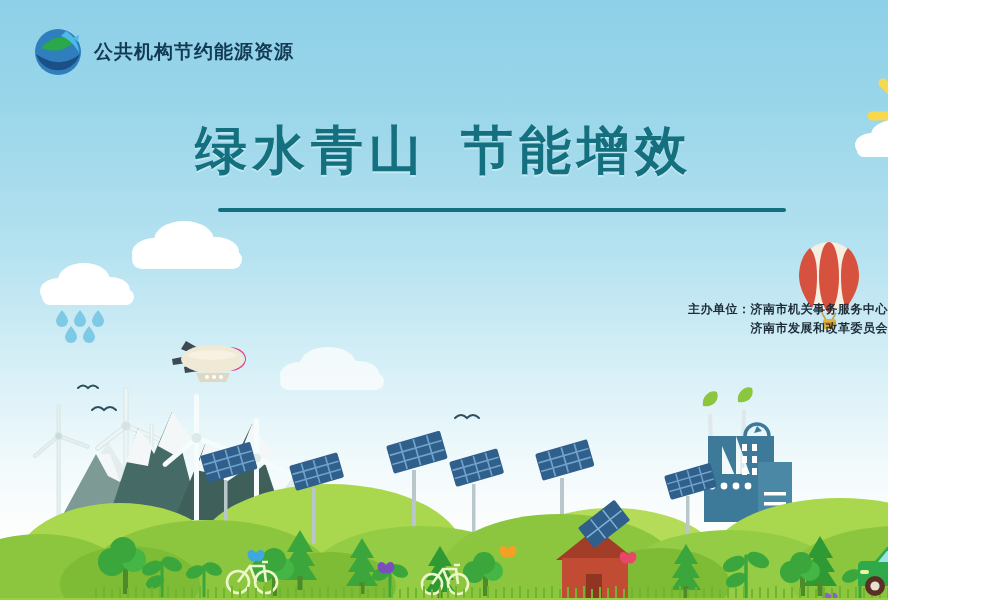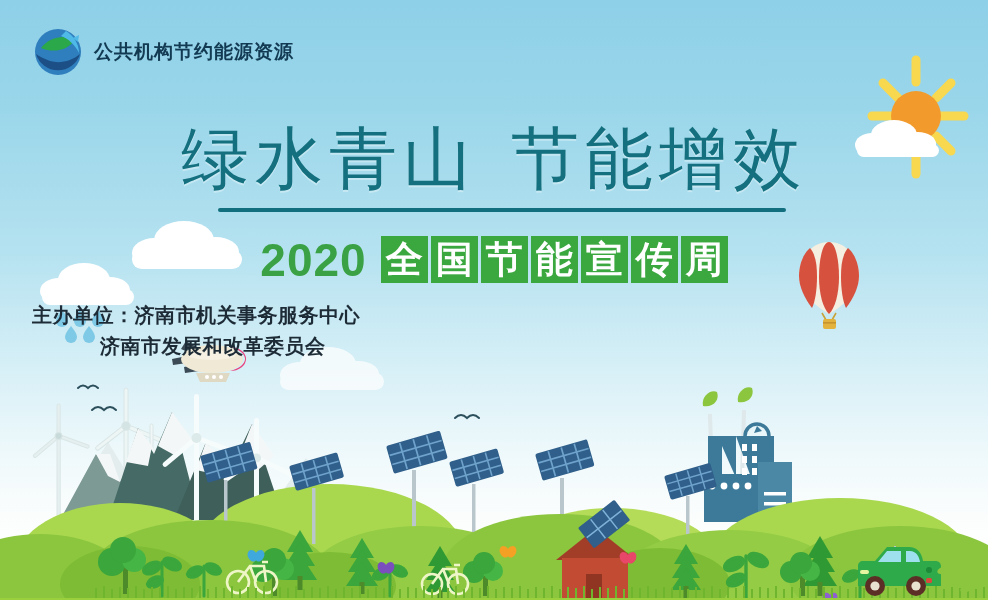--- a/index.html
+++ b/index.html
@@ -1,36 +1,36 @@
 <!DOCTYPE html>
 <html><head>
 <meta charset="utf-8">
 <style>
   html,body{margin:0;padding:0;}
   body{
     width:1000px;height:600px;overflow:hidden;
     font-family:"Liberation Sans","DejaVu Sans",sans-serif;
   }
   .poster{
-    position:relative;width:988px;height:600px;overflow:hidden;
+    position:relative;width:888px;height:600px;overflow:hidden;
     background:linear-gradient(180deg,#8ed0e8 0%,#9ad6ea 18%,#b5e2f0 42%,#d8f0f7 62%,#eff9fb 76%,#fbfdfd 86%,#ffffff 92%);
   }
 
   
   .logo-block{position:absolute;left:32px;top:26px;display:flex;align-items:center;gap:10px;}
   .logo-mark{width:52px;height:52px;position:relative;}
   .logo-text{
     font-size:19px;font-weight:bold;color:#123a52;letter-spacing:1px;
     white-space:nowrap;
   }
 
   
   .headline{
     position:absolute;left:0;right:0;top:124px;text-align:center;
-    font-size:68px;font-weight:normal;color:#14707e;
+    font-size:52px;font-weight:bold;color:#14707e;
     letter-spacing:6px;line-height:1;
     text-shadow:0 2px 0 rgba(255,255,255,.35);
   }
   .headline .gap{display:inline-block;width:34px;}
   .rule{
     position:absolute;left:218px;top:208px;width:568px;height:4px;
     background:#12707e;border-radius:2px;
   }
 
   
@@ -44,22 +44,22 @@
   .boxrow{display:flex;gap:3px;}
   .boxchar{
     background:#3aa83f;color:#ffffff;
     width:47px;height:47px;
     display:flex;align-items:center;justify-content:center;
     font-size:37px;font-weight:bold;line-height:1;
   }
 
   
   .organizer{
-    position:absolute;left:0;right:0;top:300px;text-align:left;
-    color:#1d2b36;font-size:20px;font-weight:bold;line-height:1.55;
+    position:absolute;left:0;right:0;top:300px;text-align:right;
+    color:#1d2b36;font-size:12px;font-weight:bold;line-height:1.55;
     letter-spacing:.5px;
     margin-left:32px;
   }
   .organizer .line2{display:block;padding-left:68px;}
 
   
   .sky-obj{position:absolute;}
   .cloud{position:absolute;}
   svg{display:block;overflow:visible;}
 
@@ -180,32 +180,20 @@
       </svg>
     </span>
     <span class="logo-text">公共机构节约能源资源</span>
   </div>
 
   <div class="headline">
     <span>绿水青山</span><span class="gap"></span><span>节能增效</span>
   </div>
   <div class="rule"></div>
 
-  <div class="subtitle">
-    <span class="year">2020</span>
-    <span class="boxrow" id="boxrow">
-        <span class="boxchar">全</span>
-        <span class="boxchar">国</span>
-        <span class="boxchar">节</span>
-        <span class="boxchar">能</span>
-        <span class="boxchar">宣</span>
-        <span class="boxchar">传</span>
-        <span class="boxchar">周</span>
-      </span>
-  </div>
 
   <div class="organizer">
     <span>主办单位：济南市机关事务服务中心</span>
     <span class="line2">济南市发展和改革委员会</span>
   </div>
 
   <div class="landscape">
     <svg width="1000" height="230" viewBox="0 0 1000 230">
 
       <g stroke="#2c4f5c" stroke-width="2" fill="none" stroke-linecap="round">

